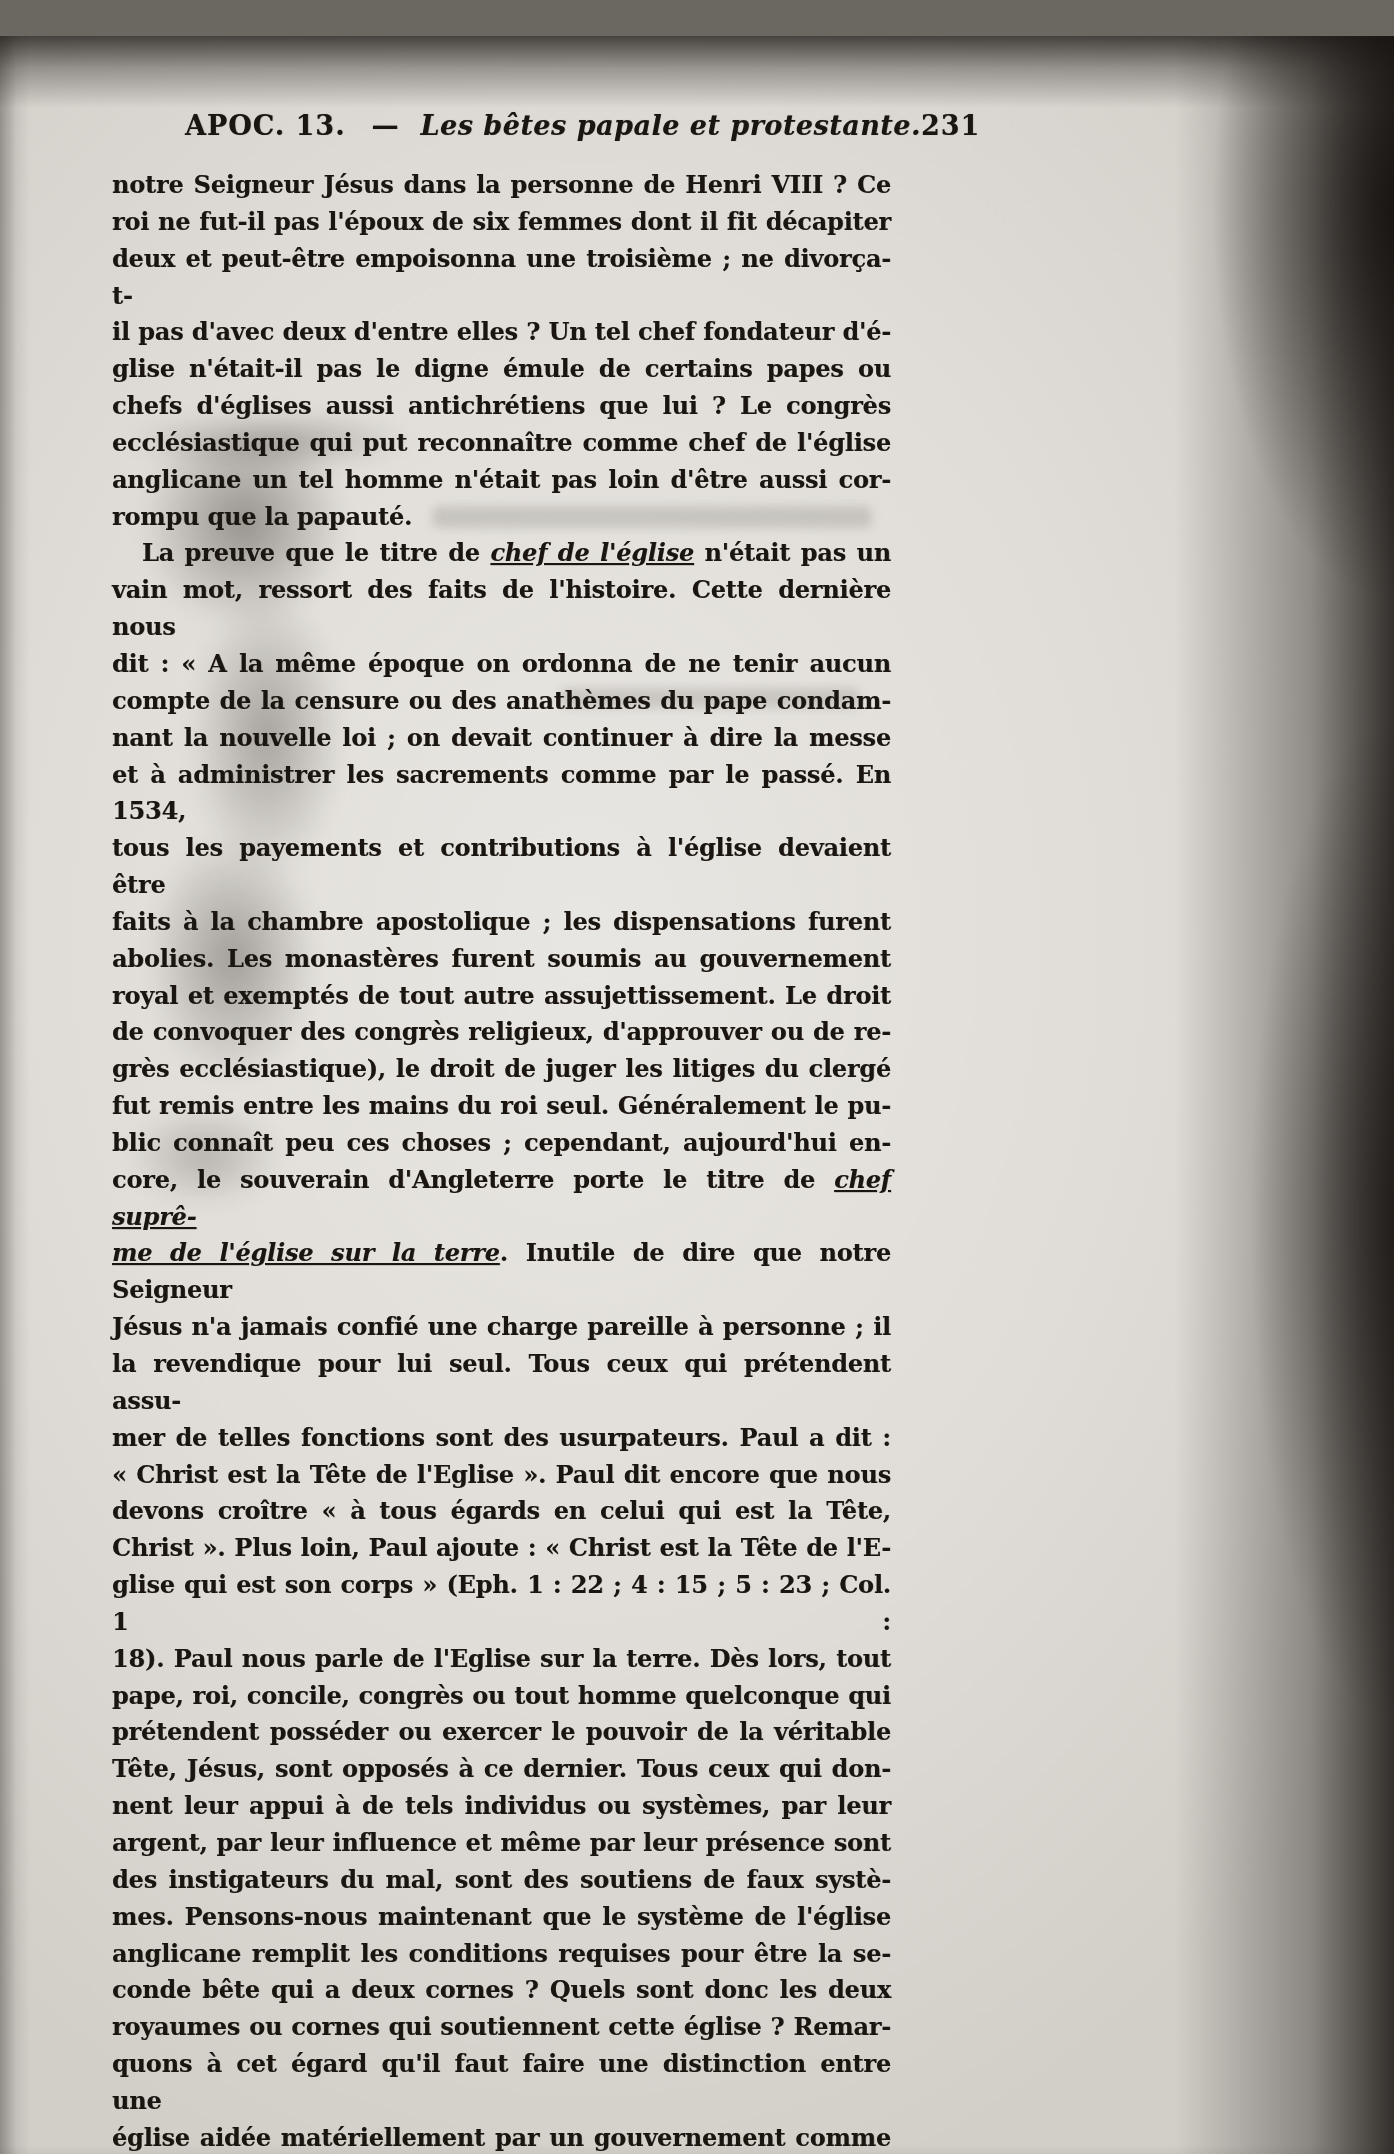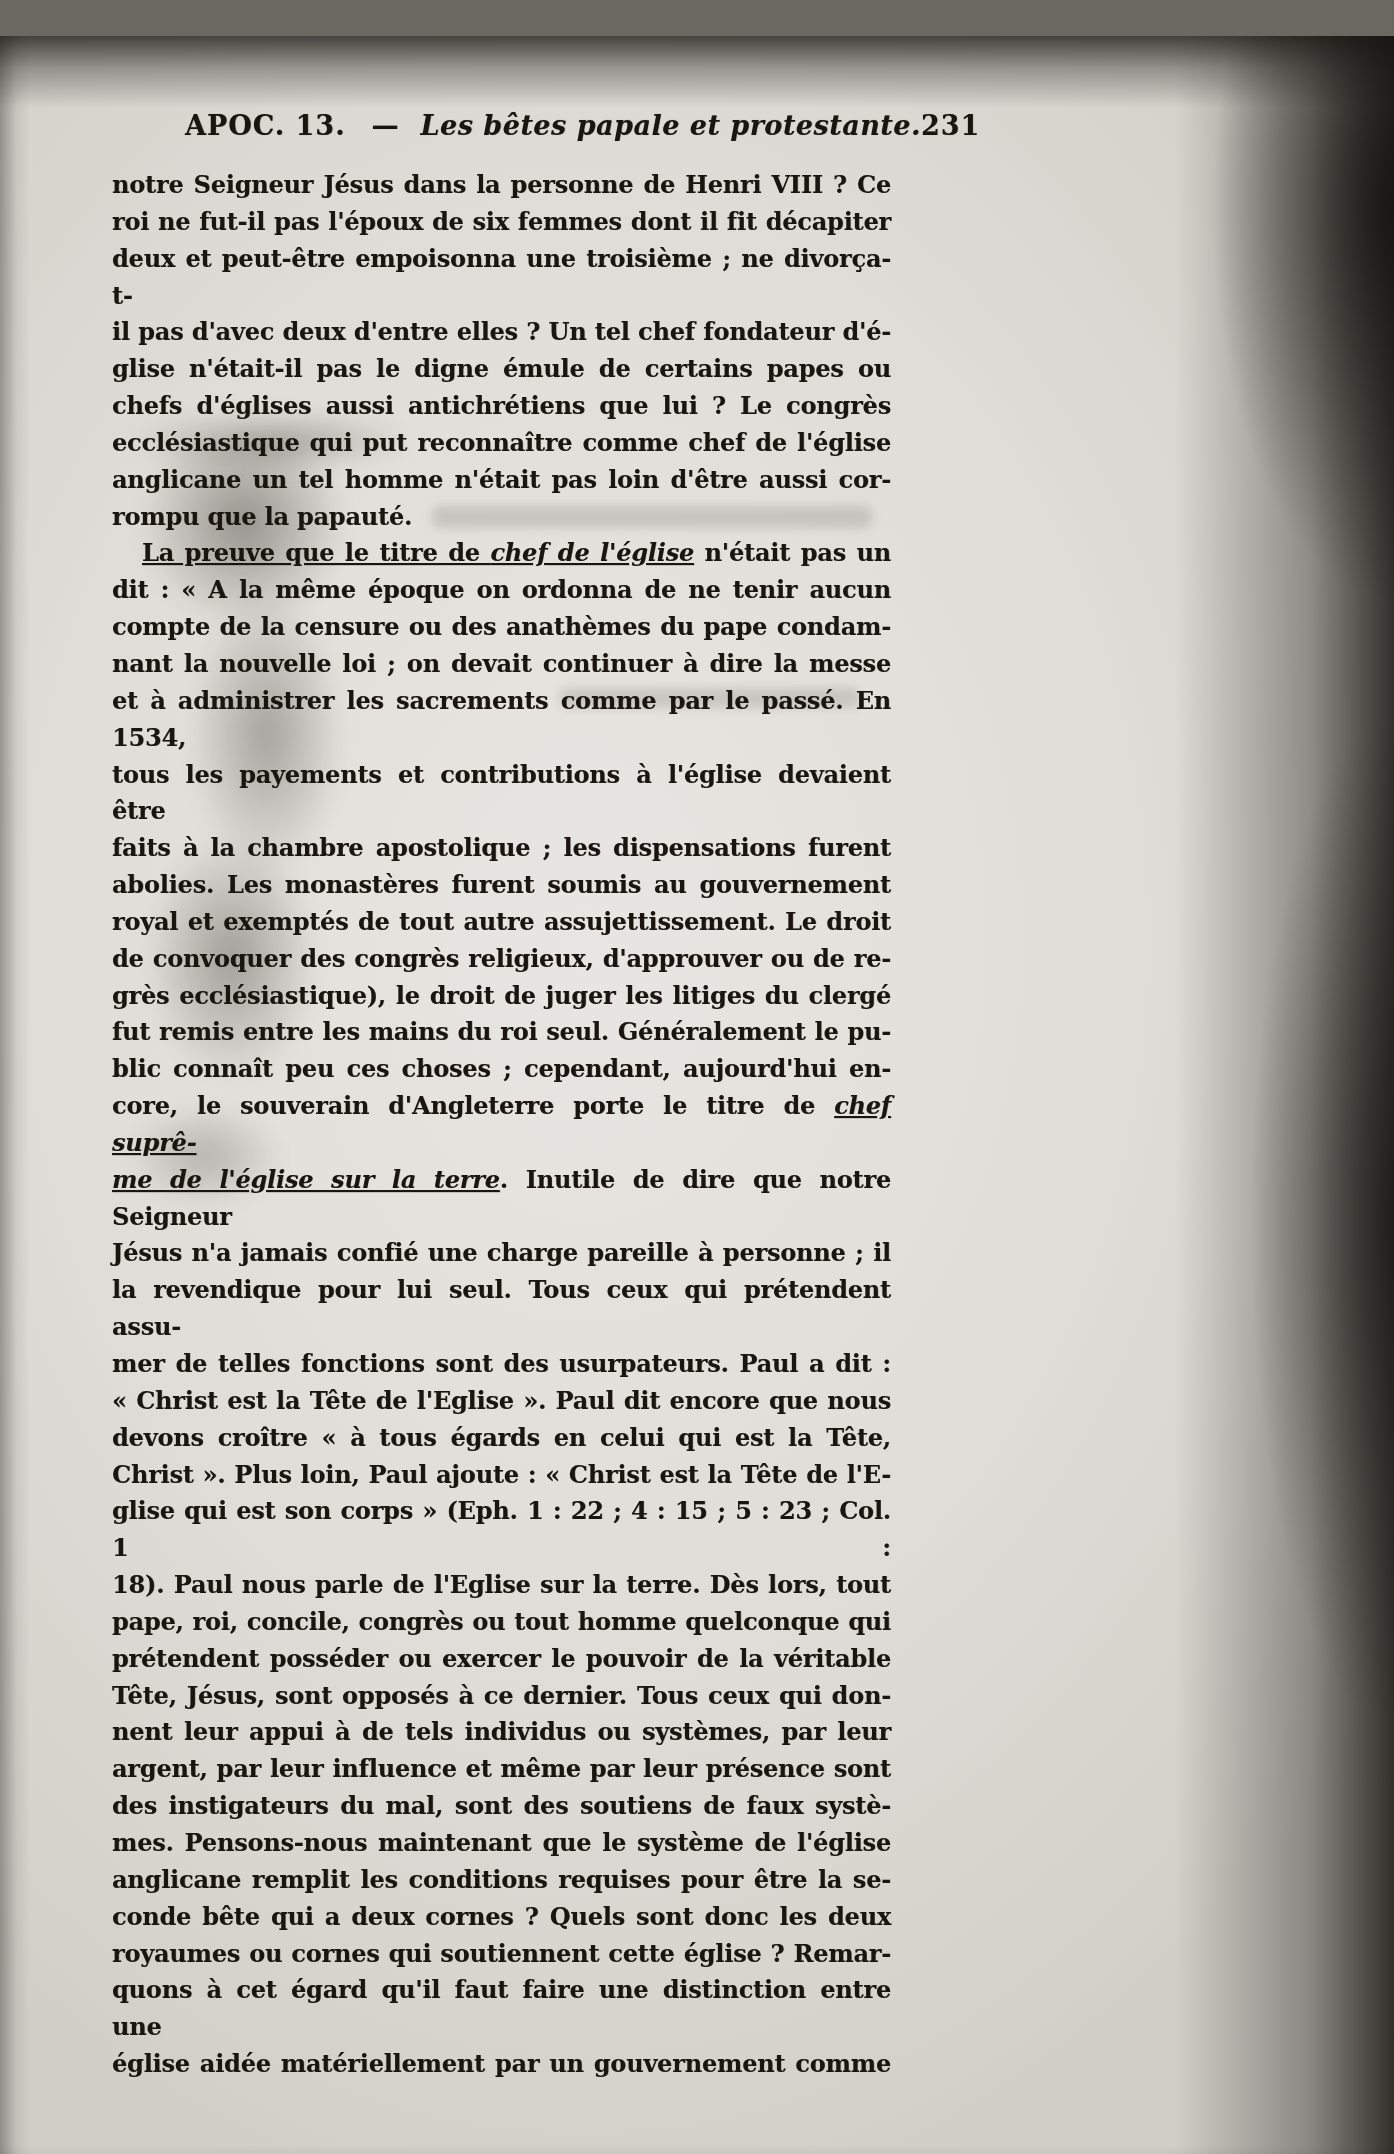--- a/index.html
+++ b/index.html
@@ -81,21 +81,21 @@
   
   .text-block {
     position: absolute; left: 112px; top: 131px; width: 779px;
     font-size: 24px; font-weight: 700; line-height: 36.85px;
     letter-spacing: -0.2px;
     text-shadow: 0.4px 0.4px 0.6px rgba(27,21,16,.42);
   }
   .paragraph { margin: 0; }
   .line { text-align: justify; text-align-last: justify; }
   .line.no-just { text-align: right; text-align-last: left; }
-  .paragraph.indent .line:first-child span:first-child { padding-left: 30px; text-decoration: underline; }
+  .paragraph.indent .line:first-child span:first-child { padding-left: 30px; }
   .it { font-style: italic; text-decoration: underline; }
 </style>
 </head>
 <body>
 
 <div class="page">
   <div class="noise-top speckle"></div>
   <div class="noise-left speckle"></div>
   <div class="noise-right speckle"></div>
   <div class="noise-bottom speckle"></div>
@@ -119,20 +119,21 @@
         <div class="line"><span>deux et peut-être empoisonna une troisième ; ne divorça-t-</span></div>
         <div class="line"><span>il pas d'avec deux d'entre elles ? Un tel chef fondateur d'é-</span></div>
         <div class="line"><span>glise n'était-il pas le digne émule de certains papes ou</span></div>
         <div class="line"><span>chefs d'églises aussi antichrétiens que lui ? Le congrès</span></div>
         <div class="line"><span>ecclésiastique qui put reconnaître comme chef de l'église</span></div>
         <div class="line"><span>anglicane un tel homme n'était pas loin d'être aussi cor-</span></div>
         <div class="line no-just"><span>rompu que la papauté.</span></div>
       </div>
       <div class="paragraph indent">
         <div class="line"><span>La preuve que le titre de </span><span class="it">chef de l'église</span><span> n'était pas un</span></div>
+        <div class="line"><span>vain mot, ressort des faits de l'histoire. Cette dernière nous</span></div>
         <div class="line"><span>dit : « A la même époque on ordonna de ne tenir aucun</span></div>
         <div class="line"><span>compte de la censure ou des anathèmes du pape condam-</span></div>
         <div class="line"><span>nant la nouvelle loi ; on devait continuer à dire la messe</span></div>
         <div class="line"><span>et à administrer les sacrements comme par le passé. En 1534,</span></div>
         <div class="line"><span>tous les payements et contributions à l'église devaient être</span></div>
         <div class="line"><span>faits à la chambre apostolique ; les dispensations furent</span></div>
         <div class="line"><span>abolies. Les monastères furent soumis au gouvernement</span></div>
         <div class="line"><span>royal et exemptés de tout autre assujettissement. Le droit</span></div>
         <div class="line"><span>de convoquer des congrès religieux, d'approuver ou de re-</span></div>
         <div class="line"><span>grès ecclésiastique), le droit de juger les litiges du clergé</span></div>

